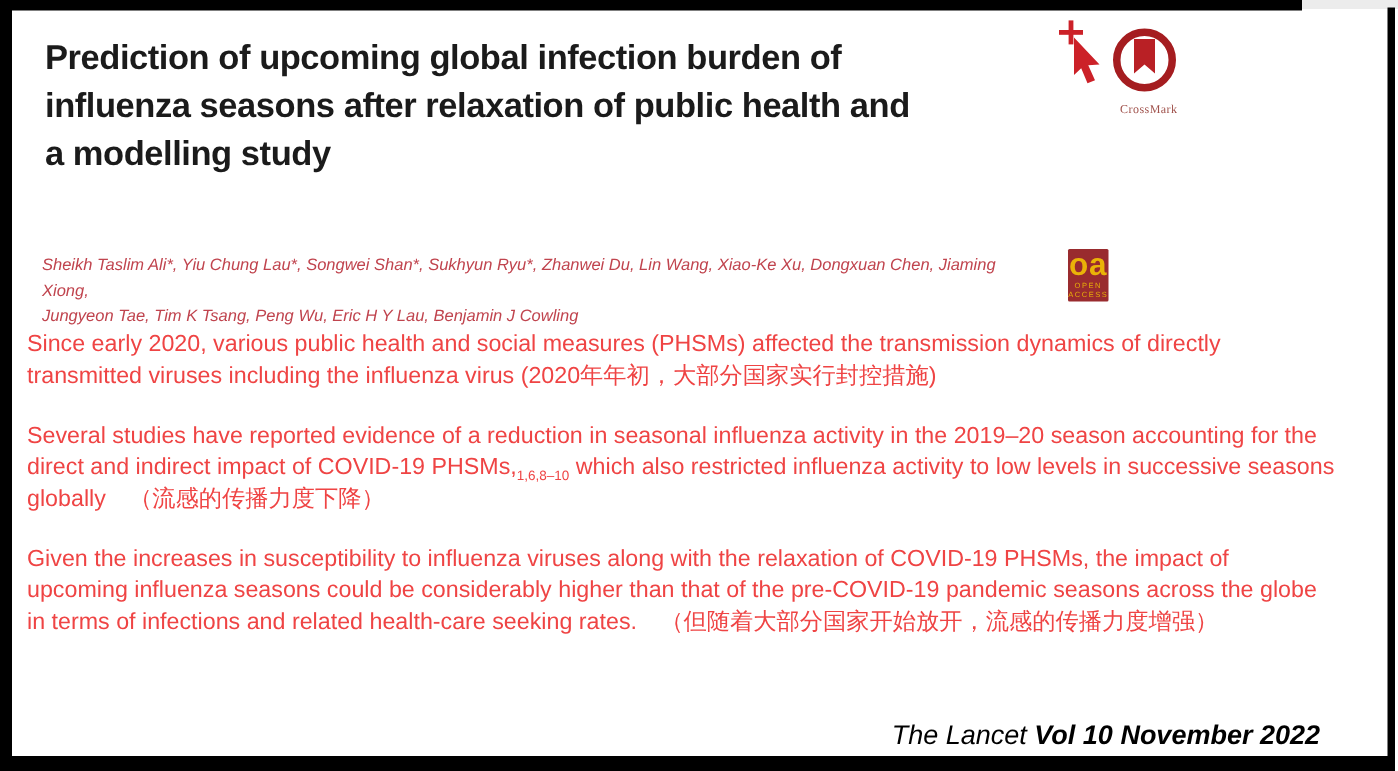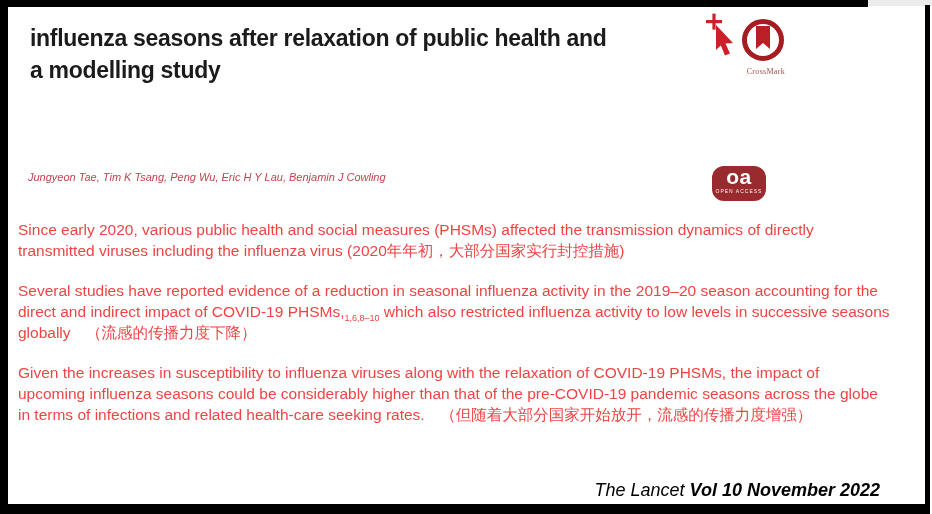--- a/index.html
+++ b/index.html
@@ -37,22 +37,22 @@
 
   
   .crossmark{position:absolute;left:737px;top:18px;width:48px;text-align:right;cursor:pointer;}
   .crossmark-label{
     font-size:8px;color:#a0524c;letter-spacing:0.3px;margin-top:1px;
     font-family:"Liberation Serif",serif;
   }
 
   
   .oa{
-    position:absolute;left:712px;top:166px;width:54px;height:35px;
-    background:var(--oa-bg);color:#ffffff;text-align:center;border-radius:12px;
+    position:absolute;left:712px;top:166px;width:27px;height:35px;
+    background:var(--oa-bg);color:#eab308;text-align:center;border-radius:1px;
   }
   .oa-text{font-size:21px;font-weight:bold;line-height:22px;letter-spacing:0.5px;display:block;}
   .oa-sub{display:block;font-size:5px;letter-spacing:1px;line-height:6px;opacity:.95;}
 
   
   .authors{
     position:absolute;left:28px;top:169px;width:660px;
     font-style:italic;font-size:11px;line-height:17px;color:var(--author-red);
   }
 
@@ -75,20 +75,21 @@
 
 <div class="page">
 
   <div class="bar bar-top"></div>
   <div class="bar-top-right"></div>
   <div class="bar bar-left"></div>
   <div class="bar bar-right"></div>
   <div class="bar bar-bottom"></div>
 
   <h1 class="title">
+    <div>Prediction of upcoming global infection burden of</div>
     <div>influenza seasons after relaxation of public health and</div>
     <div>a modelling study</div>
   </h1>
 
   <div class="cursor-wrap">
     <svg width="40" height="48" viewBox="0 0 40 48">
       <rect x="2" y="8" width="16" height="3.2" style="fill:var(--cursor-red)"></rect>
       <rect x="8.4" y="1.6" width="3.2" height="16" style="fill:var(--cursor-red)"></rect>
       <path d="M12 13 L29 31 L21.5 31.5 L26 41.5 L21 43.5 L16.8 33.5 L12 38 Z" style="fill:var(--cursor-red)"></path>
     </svg>
@@ -101,20 +102,21 @@
     </svg>
     <div class="crossmark-label">CrossMark</div>
   </div>
 
   <div class="oa">
     <span class="oa-text">oa</span>
     <span class="oa-sub">OPEN ACCESS</span>
   </div>
 
   <div class="authors">
+    <div>Sheikh Taslim Ali*, Yiu Chung Lau*, Songwei Shan*, Sukhyun Ryu*, Zhanwei Du, Lin Wang, Xiao-Ke Xu, Dongxuan Chen, Jiaming Xiong,</div>
     <div>Jungyeon Tae, Tim K Tsang, Peng Wu, Eric H Y Lau, Benjamin J Cowling</div>
   </div>
 
   <p class="para p1">Since early 2020, various public health and social measures (PHSMs) affected the transmission dynamics of directly transmitted viruses including the influenza virus (2020年年初，大部分国家实行封控措施)</p>
 
   <p class="para p2"><span>Several studies have reported evidence of a reduction in seasonal influenza activity in the 2019–20 season accounting for the direct and indirect impact of COVID-19 PHSMs,</span><sub>1,6,8–10</sub><span> which also restricted influenza activity to low levels in successive seasons globally　（流感的传播力度下降）</span></p>
 
   <p class="para p3">Given the increases in susceptibility to influenza viruses along with the relaxation of COVID-19 PHSMs, the impact of upcoming influenza seasons could be considerably higher than that of the pre-COVID-19 pandemic seasons across the globe in terms of infections and related health-care seeking rates.　（但随着大部分国家开始放开，流感的传播力度增强）</p>
 
   <div class="footer">

